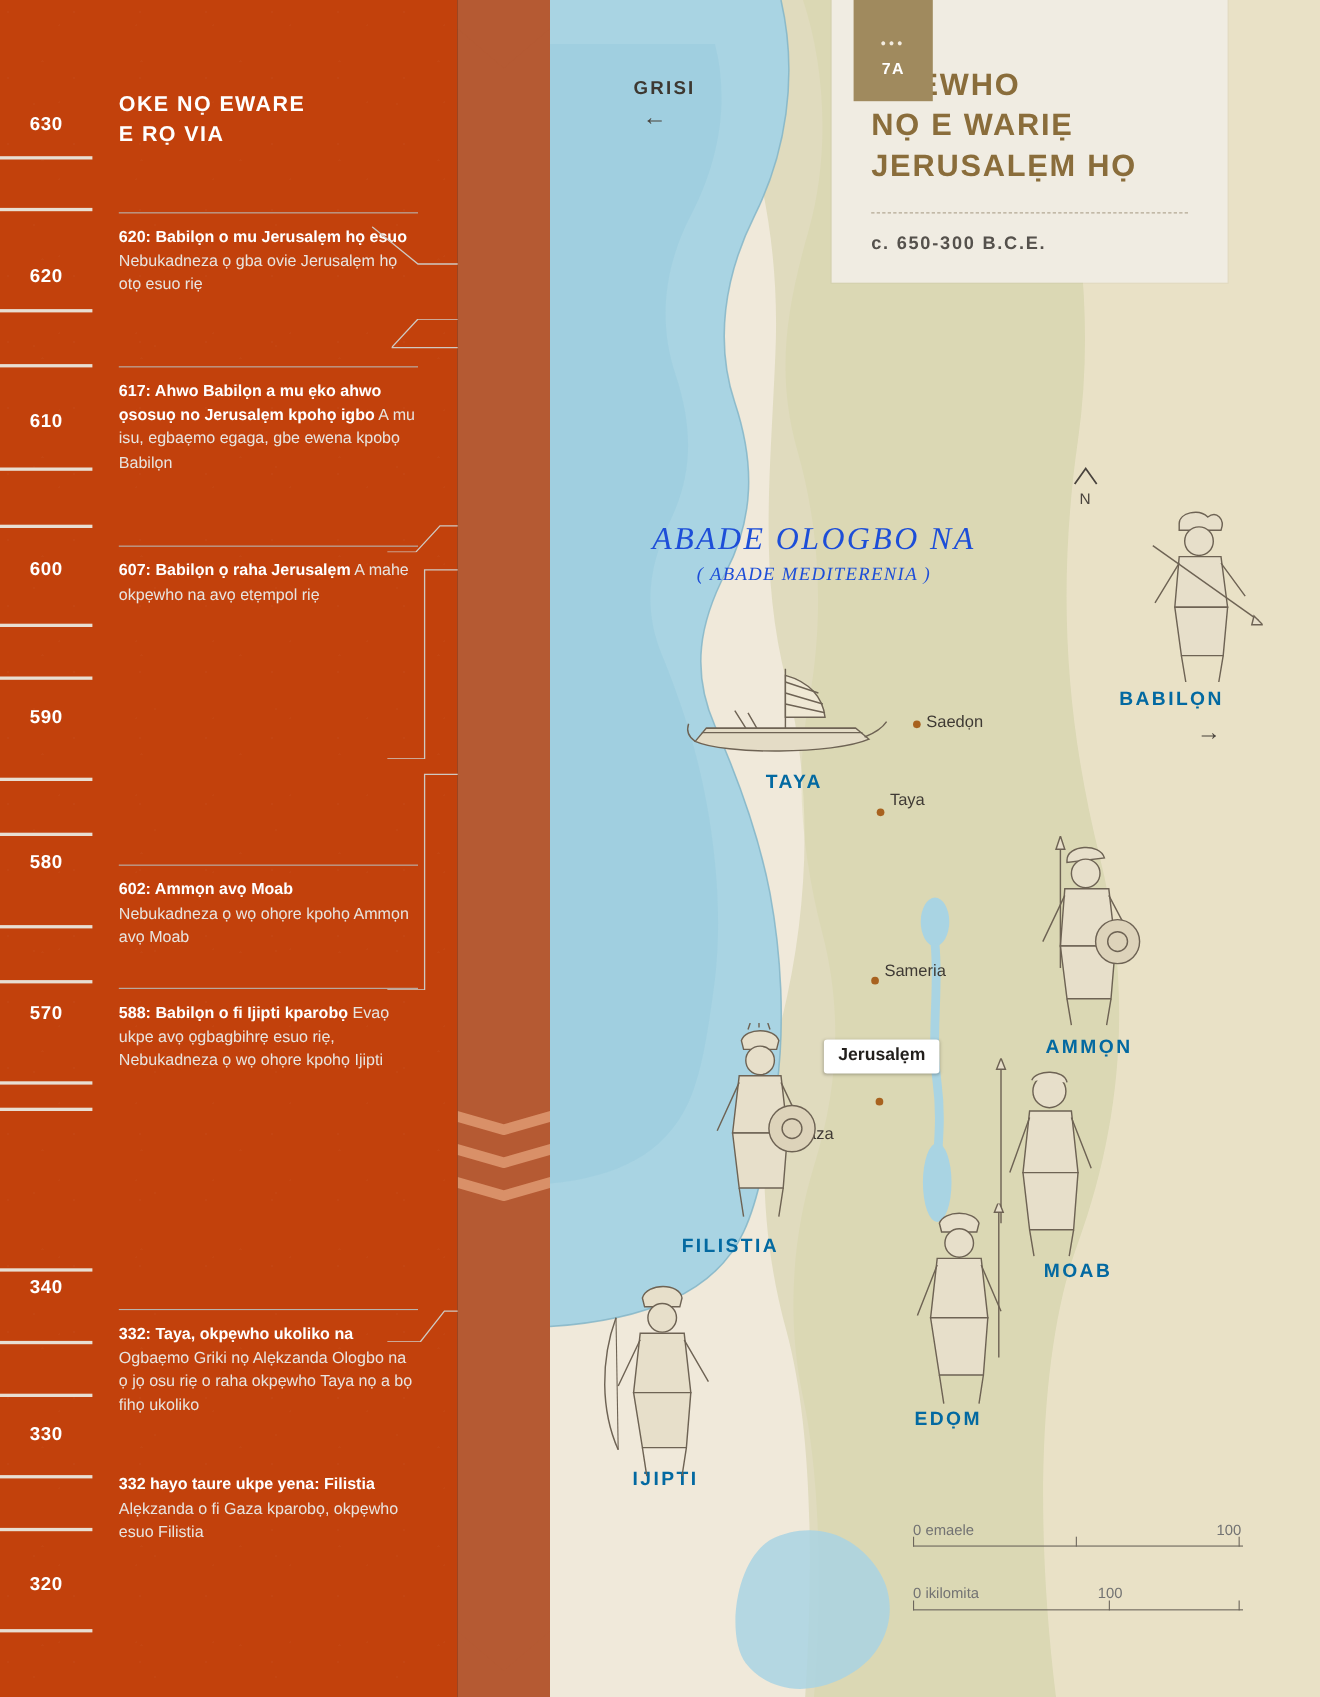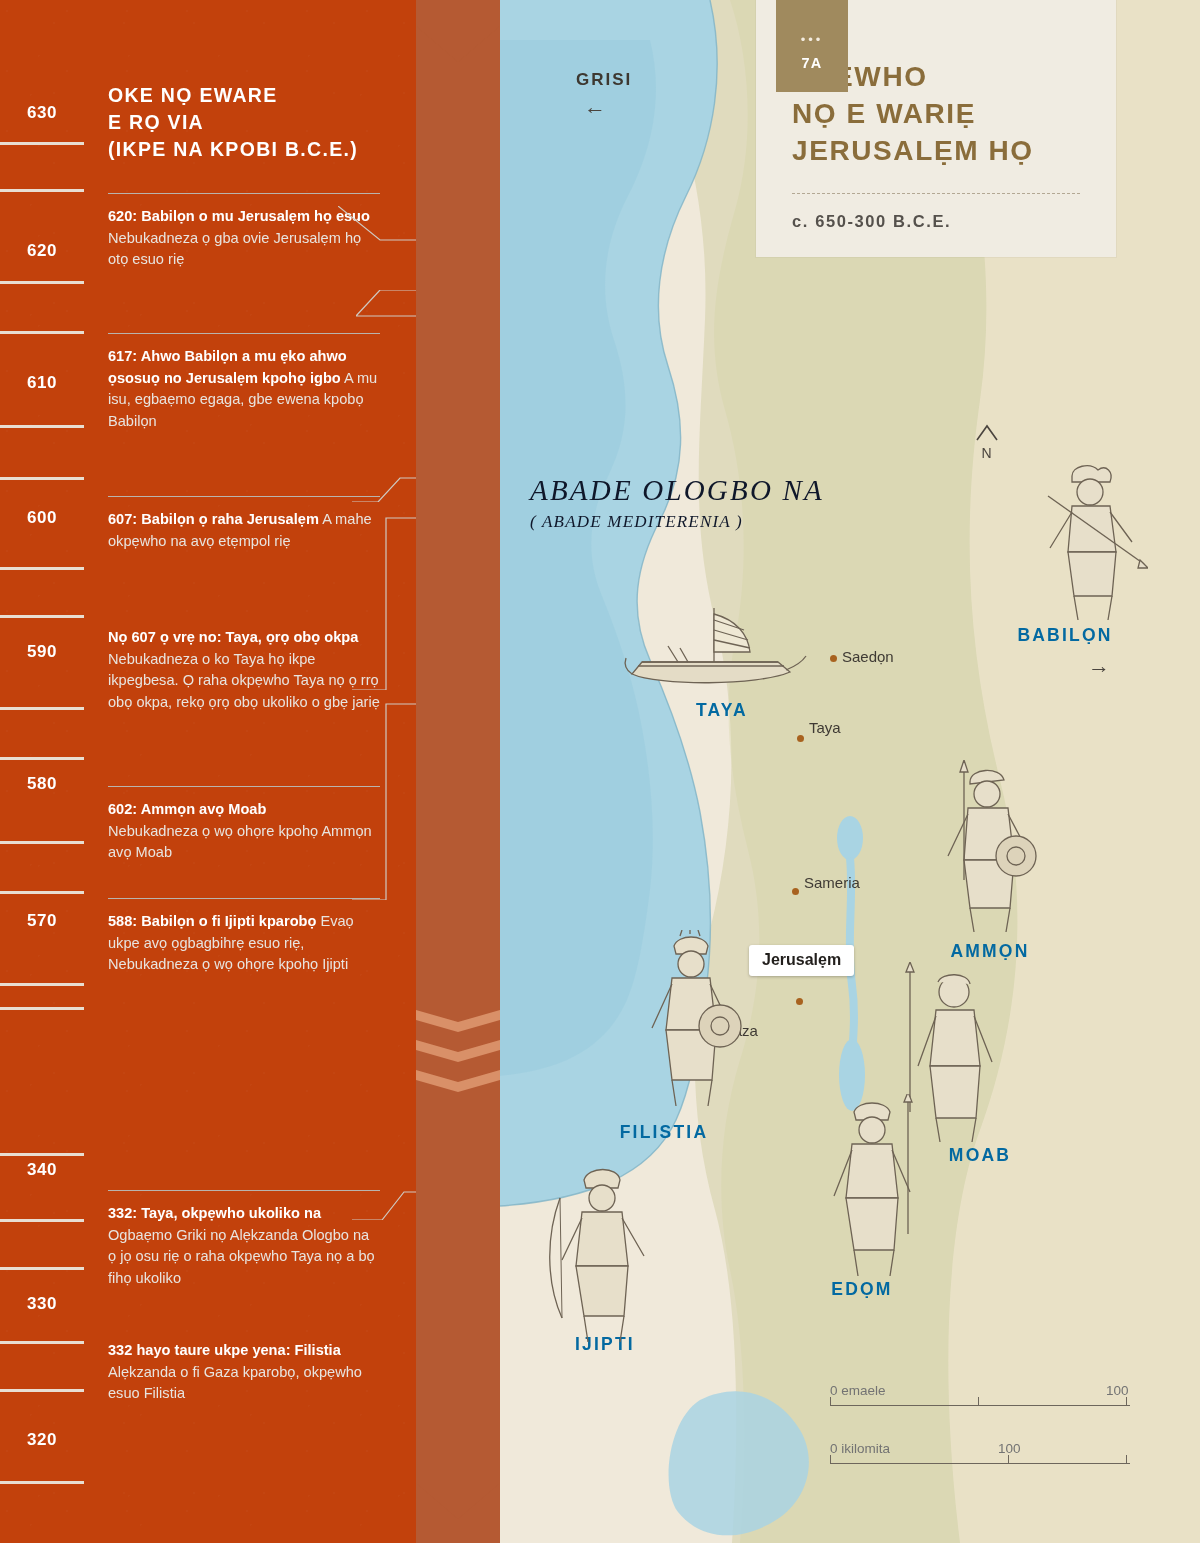--- a/index.html
+++ b/index.html
@@ -169,24 +169,24 @@
   }
   #map-date {
     color: #55514c;
     font-size: 16.5px;
     font-weight: bold;
     letter-spacing: 1.6px;
   }
 
   .sea-label {
     position: absolute;
-    color: #0f172a;
+    color: #1d4ed8;
     font-family: "Liberation Serif", serif;
     font-style: italic;
-    text-align: left;
+    text-align: center;
   }
   #sea-name { font-size: 29px; letter-spacing: 2.2px; }
   #sea-alt  { font-size: 17px; letter-spacing: 1.2px; margin-top: 5px; }
 
   .region-label {
     position: absolute;
     color: #0369a1;
     font-size: 17.5px;
     font-weight: bold;
     letter-spacing: 2.2px;
@@ -248,45 +248,40 @@
 </head>
 <body>
 
 <div id="page">
 
   <div id="left-panel">
 
     <div id="timeline-title">
       <div>OKE NỌ EWARE</div>
       <div>E RỌ VIA</div>
-      <div>(IKPE NA KPOBI B.C.E.)</div>
     </div>
 
     <div class="event-rule" style="top:193px;"></div>
     <div class="event" style="top:206px;">
       <span class="lead">620: Babilọn o mu Jerusalẹm họ esuo</span><br>
       <span>Nebukadneza ọ gba ovie Jerusalẹm họ otọ esuo riẹ</span>
     </div>
 
     <div class="event-rule" style="top:333px;"></div>
     <div class="event" style="top:346px;">
       <span class="lead">617: Ahwo Babilọn a mu ẹko ahwo ọsosuọ no Jerusalẹm kpohọ igbo</span>
       <span>A mu isu, egbaẹmo egaga, gbe ewena kpobọ Babilọn</span>
     </div>
 
     <div class="event-rule" style="top:496px;"></div>
     <div class="event" style="top:509px;">
       <span class="lead">607: Babilọn ọ raha Jerusalẹm</span>
       <span>A mahe okpẹwho na avọ etẹmpol riẹ</span>
     </div>
 
-    <div class="event" style="top:627px;">
-      <span class="lead">Nọ 607 ọ vrẹ no: Taya, ọrọ obọ okpa</span>
-      <span>Nebukadneza o ko Taya họ ikpe ikpegbesa. Ọ raha okpẹwho Taya nọ ọ rrọ obọ okpa, rekọ ọrọ obọ ukoliko o gbẹ jariẹ</span>
-    </div>
 
     <div class="event-rule" style="top:786px;"></div>
     <div class="event" style="top:799px;">
       <span class="lead">602: Ammọn avọ Moab</span><br>
       <span>Nebukadneza ọ wọ ohọre kpohọ Ammọn avọ Moab</span>
     </div>
 
     <div class="event-rule" style="top:898px;"></div>
     <div class="event" style="top:911px;">
       <span class="lead">588: Babilọn o fi Ijipti kparobọ</span>

